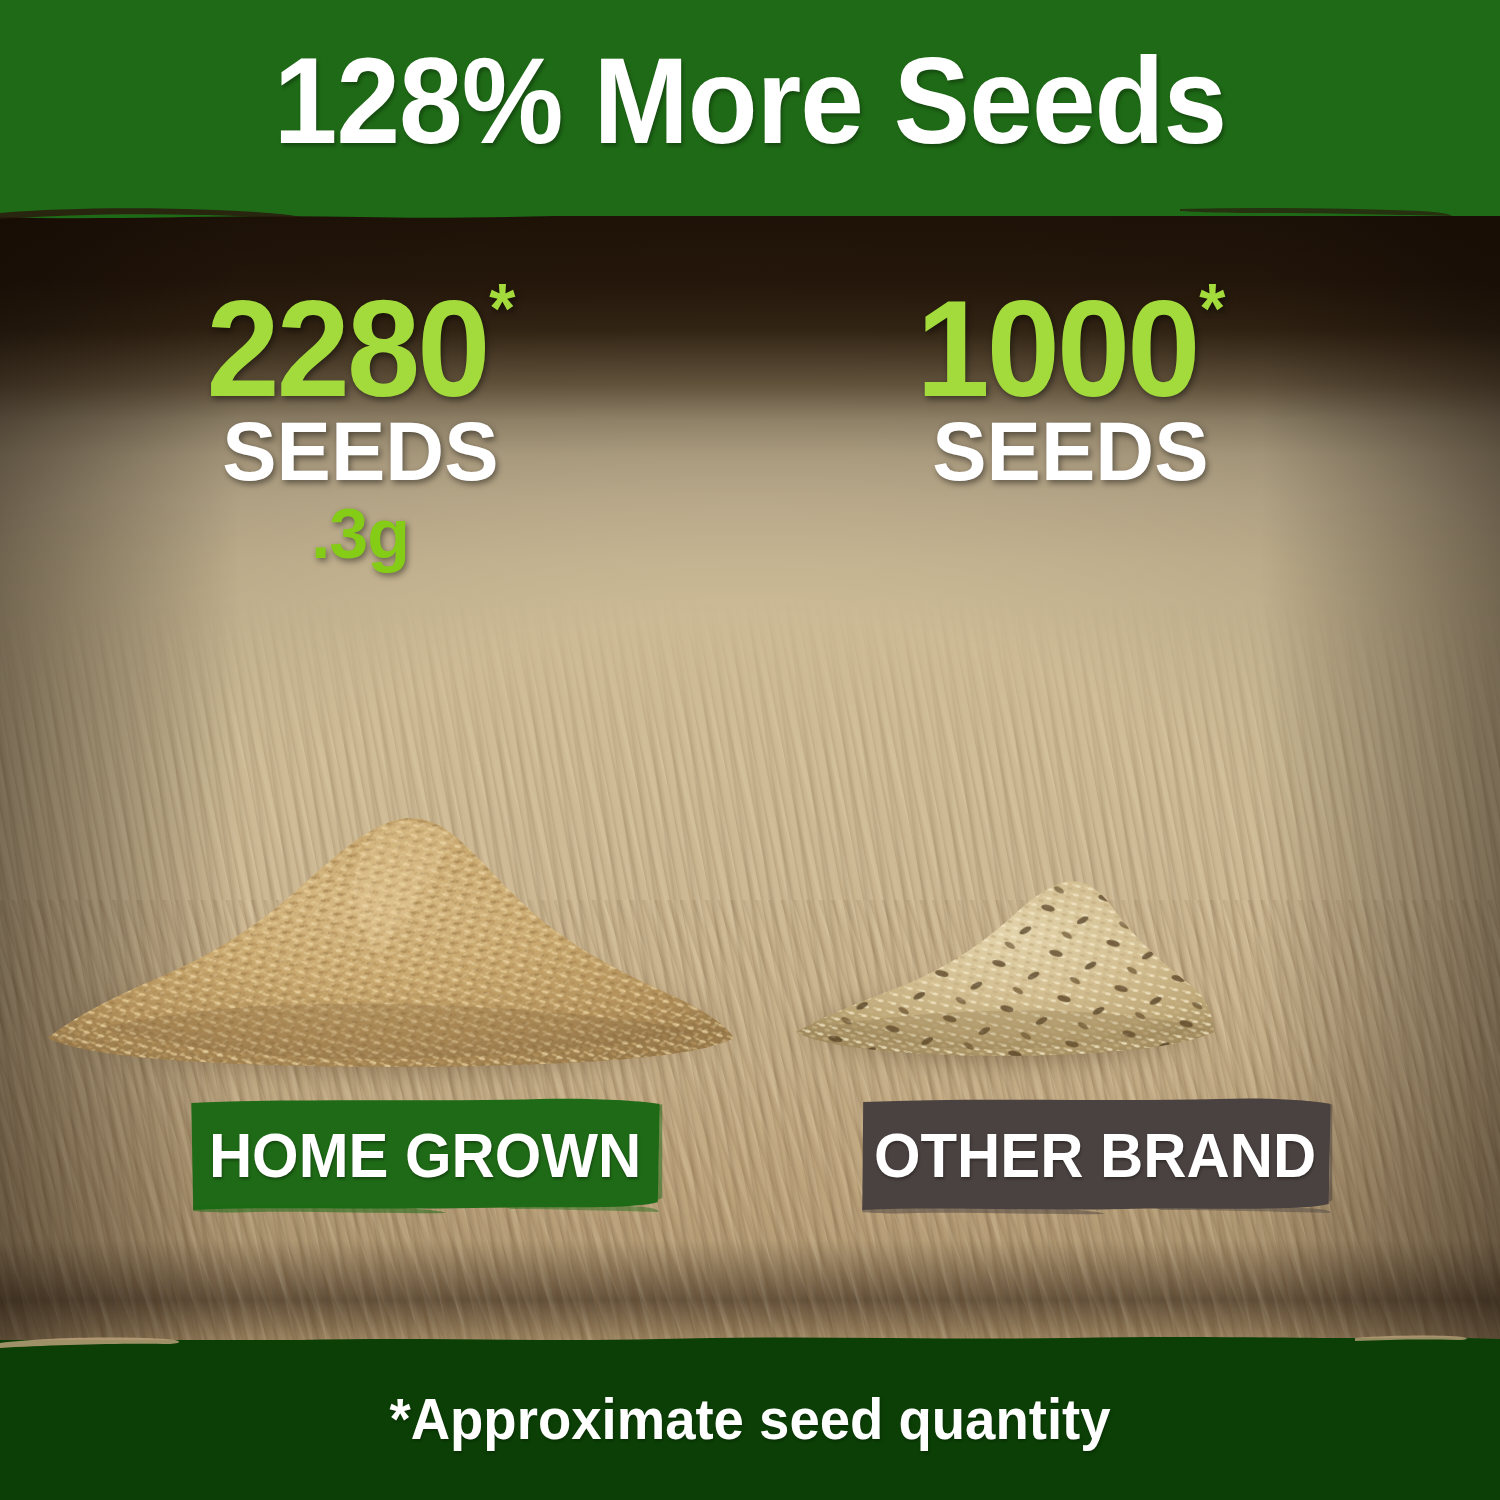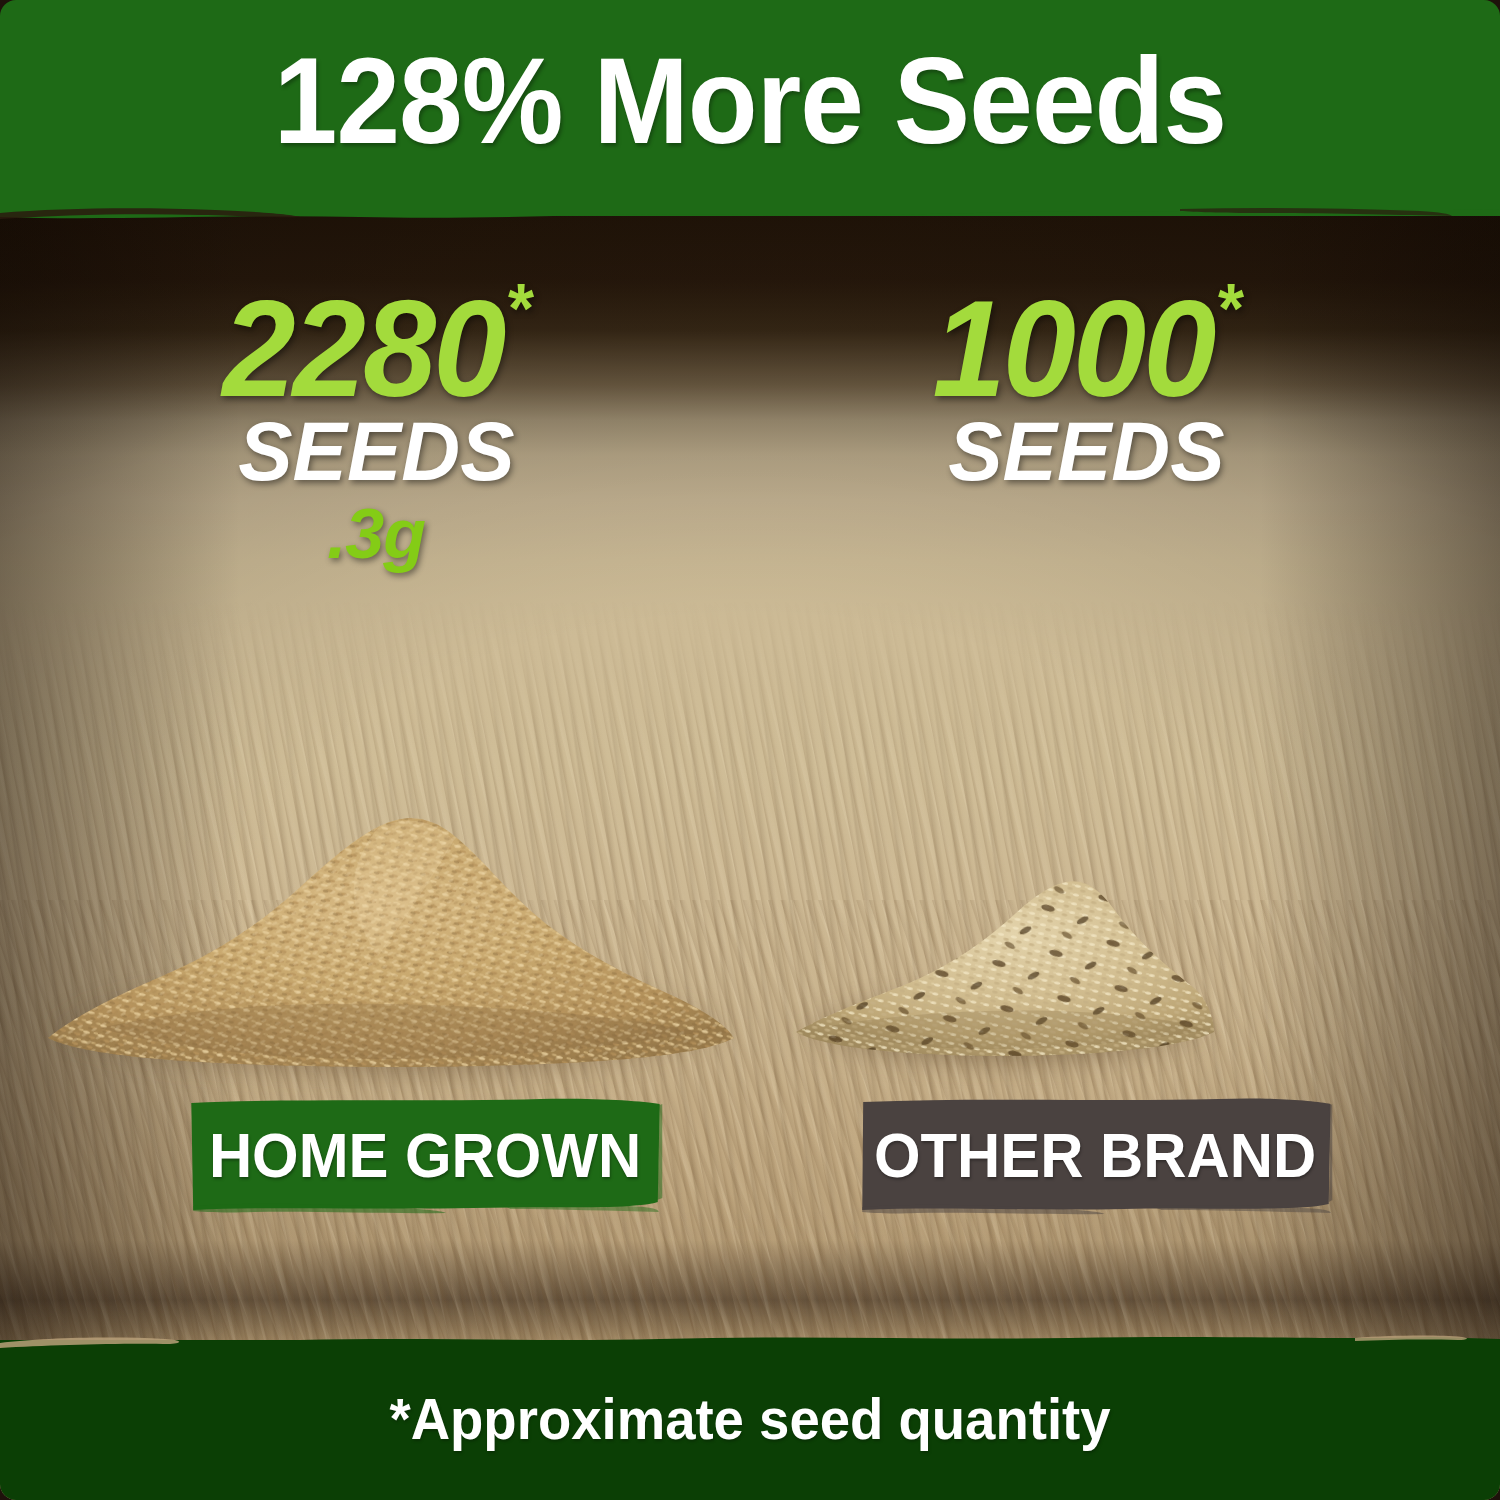--- a/index.html
+++ b/index.html
@@ -4,21 +4,21 @@
 <style>
   * { margin:0; padding:0; box-sizing:border-box; }
   html, body { width:1500px; height:1500px; }
   body {
     font-family:"Liberation Sans", sans-serif;
     background:#1e120b;
     overflow:hidden;
     position:relative;
   }
 
-  .canvas { position:relative; width:1500px; height:1500px; overflow:hidden;border-radius:16px; }
+  .canvas { position:relative; width:1500px; height:1500px; overflow:hidden; }
 
   
   .photo {
     position:absolute; left:0; top:0; width:1500px; height:1500px;
     background:
       linear-gradient(to bottom,
         #1b1009 0px,
         #241609 180px,
         #2b1b0d 280px,
         #3a2a17 330px,
@@ -105,21 +105,21 @@
     font-size:123px;
     font-weight:bold;
     letter-spacing:-1px;
     transform:scaleX(0.93);
     text-shadow:2px 3px 4px rgba(0,0,0,0.30);
     white-space:nowrap;
     z-index:7;
   }
 
   
-  .stats { position:absolute; left:16px; top:280px; width:1451px; height:330px; z-index:8;font-style:italic; }
+  .stats { position:absolute; left:0; top:280px; width:1451px; height:330px; z-index:8; }
   .stat-col {
     position:absolute; top:0; width:640px;
     display:flex; flex-direction:column; align-items:center;
     text-shadow:2px 3px 6px rgba(0,0,0,0.45);
   }
   .stat-col.left  { left:40px; }
   .stat-col.right { left:750px; }
 
   .stat-count {
     position:relative;

